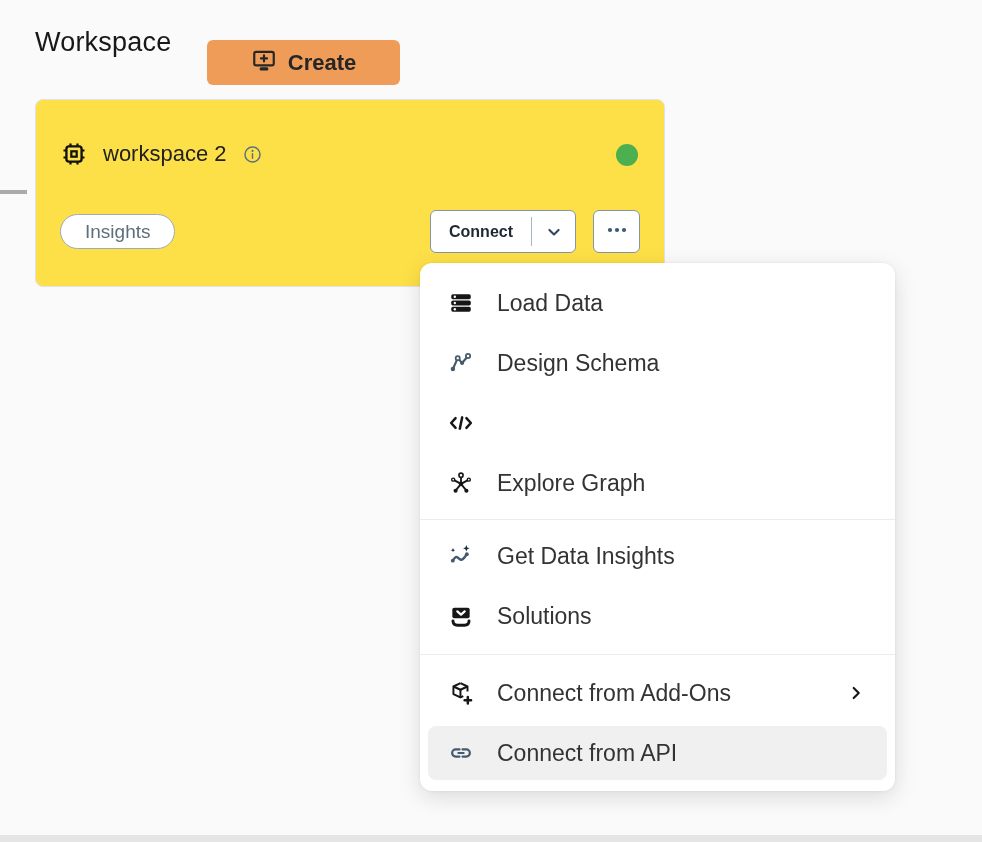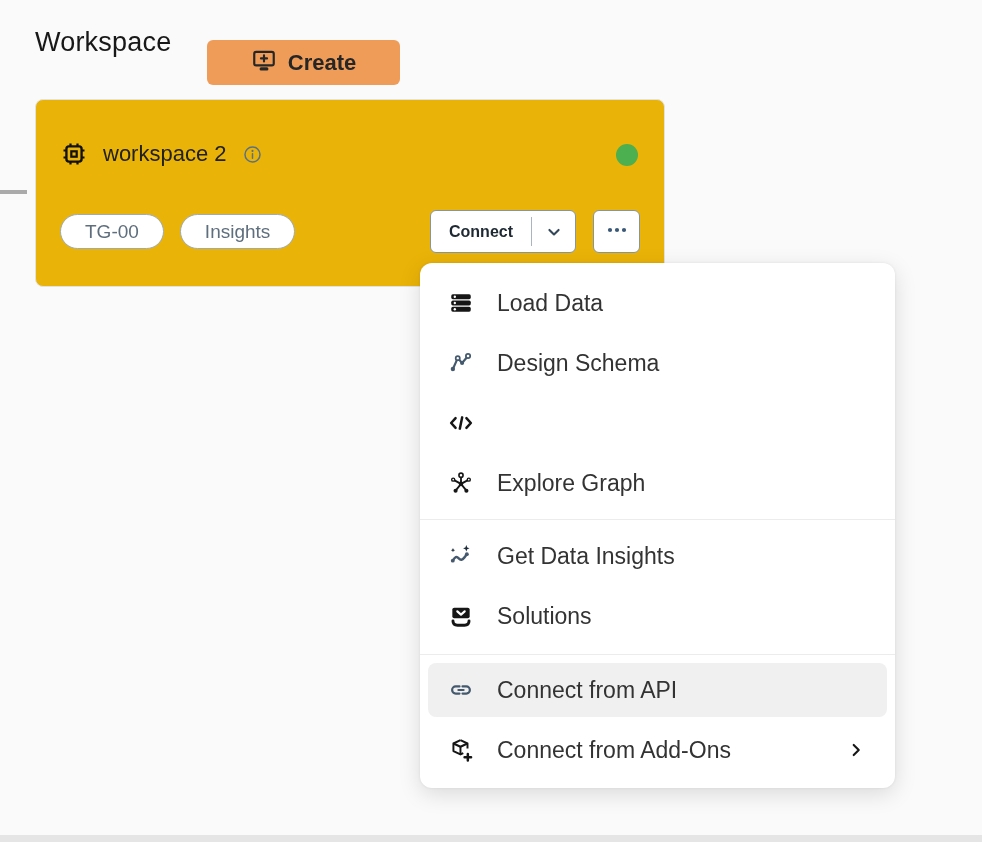--- a/index.html
+++ b/index.html
@@ -26,21 +26,21 @@
   .left-dash {
     position:absolute; left:0; top:190px; width:27px; height:4px; background:#AAAAAA;
   }
   
   .bottom-strip {
     position:absolute; left:0; bottom:0; width:100%; height:7px; background:#E5E5E5;
   }
   
   .ws-card {
     position:absolute; left:35px; top:99px; width:630px; height:188px;
-    background:#eab308; border:1px solid #E2E2E2; border-radius:8px;
+    background:#fde047; border:1px solid #E2E2E2; border-radius:8px;
   }
   .ws-card .title-row {
     position:absolute; left:24px; top:40px; display:flex; align-items:center; gap:15px;
   }
   .chip-icon svg { width:28px; height:28px; display:block; }
   .ws-title { font-size:22px; color:#212121; }
   .info-icon svg { width:21px; height:21px; display:block; }
   .status-dot {
     position:absolute; right:26px; top:44px; width:22px; height:22px;
     border-radius:50%; background:#4CAF50;
@@ -128,21 +128,20 @@
         <circle cx="12" cy="12" r="8.6"></circle>
         <path d="M12 11.2v5" stroke-linecap="round"></path>
         <circle cx="12" cy="7.9" r="0.6" fill="#5A7184" stroke-width="1.2"></circle>
       </svg>
     </span>
   </div>
   <div class="status-dot"></div>
 
   <div class="action-row">
     <div class="tag-list">
-      <span class="tag">TG-00</span>
       <span class="tag">Insights</span>
     </div>
     <div class="btn-group">
       <button class="connect-btn">
         <span class="connect-label">Connect</span>
         <span class="connect-divider"></span>
         <span class="connect-caret">
           <svg viewBox="0 0 24 24" fill="none" stroke="#33475B" stroke-width="2.5" stroke-linecap="round" stroke-linejoin="round">
             <path d="M6.5 9.5L12 15l5.5-5.5"></path>
           </svg>
@@ -242,44 +241,44 @@
         <rect x="4" y="4.3" width="16" height="9.8" rx="1.8" fill="#161616"></rect>
         <path d="M8.6 7.7l3.4 3 3.4-3" stroke="#FFFFFF" stroke-width="2" stroke-linecap="round" stroke-linejoin="round"></path>
         <path d="M4.6 16.6c0 2.6 1.7 3.9 4.2 3.9h6.4c2.5 0 4.2-1.3 4.2-3.9" stroke="#161616" stroke-width="2.7" stroke-linecap="round"></path>
       </svg>
     </span>
     <span>Solutions</span>
   </div>
 
   <div class="menu-divider d2"></div>
 
-  <div class="menu-item highlighted">
-    <span class="mi-icon">
-      <svg viewBox="0 0 24 24" fill="none" stroke="#44596E" stroke-width="2" stroke-linecap="round">
-        <path d="M9.6 12h4.8"></path>
-        <path d="M10.6 8.7H7.1a3.3 3.3 0 0 0 0 6.6h3.5"></path>
-        <path d="M13.4 8.7h3.5a3.3 3.3 0 0 1 0 6.6h-3.5"></path>
-      </svg>
-    </span>
-    <span>Connect from API</span>
-  </div>
-
   <div class="menu-item">
     <span class="mi-icon">
       <svg viewBox="0 0 24 24" fill="none" stroke="#161616" stroke-width="1.8" stroke-linejoin="round">
         <path d="M11.5 2.9L5 6v7l6.5 3.1 2.6-1.3"></path>
         <path d="M11.5 2.9L18 6v4.6"></path>
         <path d="M5 6l6.5 3L18 6"></path>
         <path d="M11.5 9v7.1"></path>
         <path d="M18.3 15.7v6M15.3 18.7h6" stroke-width="2.3" stroke-linecap="round"></path>
       </svg>
     </span>
     <span>Connect from Add-Ons</span>
     <span class="submenu-caret">
       <svg viewBox="0 0 24 24" fill="none" stroke="#161616" stroke-width="2.3" stroke-linecap="round" stroke-linejoin="round">
         <path d="M9.5 6.5L15 12l-5.5 5.5"></path>
       </svg>
     </span>
   </div>
 
+  <div class="menu-item highlighted">
+    <span class="mi-icon">
+      <svg viewBox="0 0 24 24" fill="none" stroke="#44596E" stroke-width="2" stroke-linecap="round">
+        <path d="M9.6 12h4.8"></path>
+        <path d="M10.6 8.7H7.1a3.3 3.3 0 0 0 0 6.6h3.5"></path>
+        <path d="M13.4 8.7h3.5a3.3 3.3 0 0 1 0 6.6h-3.5"></path>
+      </svg>
+    </span>
+    <span>Connect from API</span>
+  </div>
+
 </div>
 
 <div class="bottom-strip"></div>
 
 </body></html>

